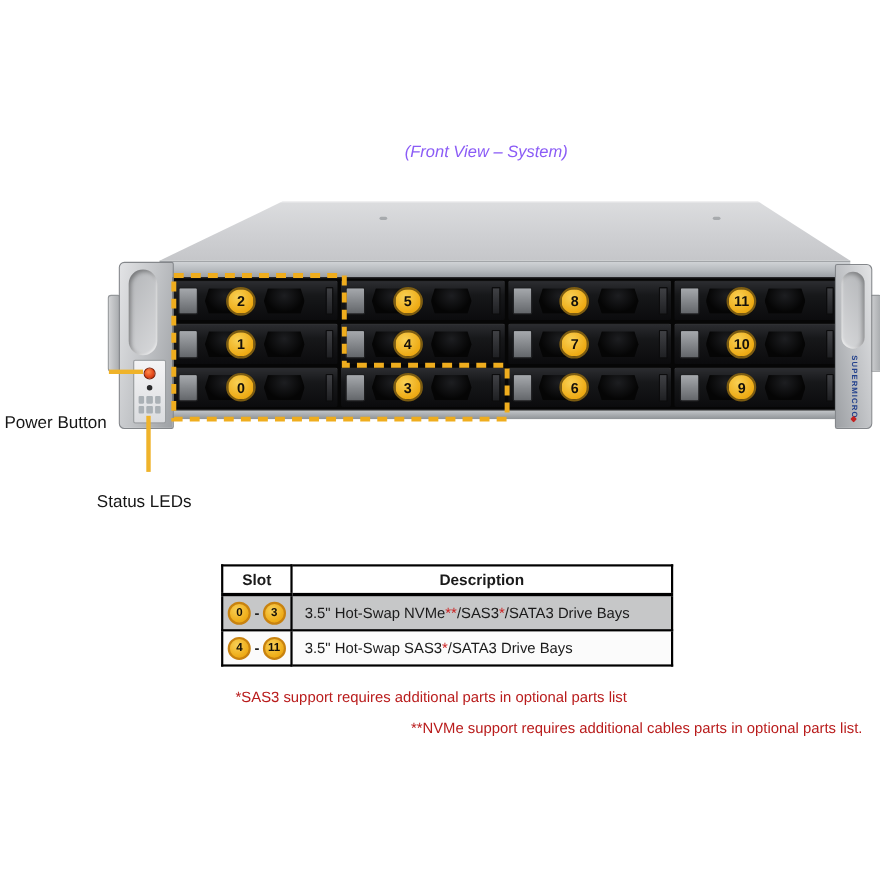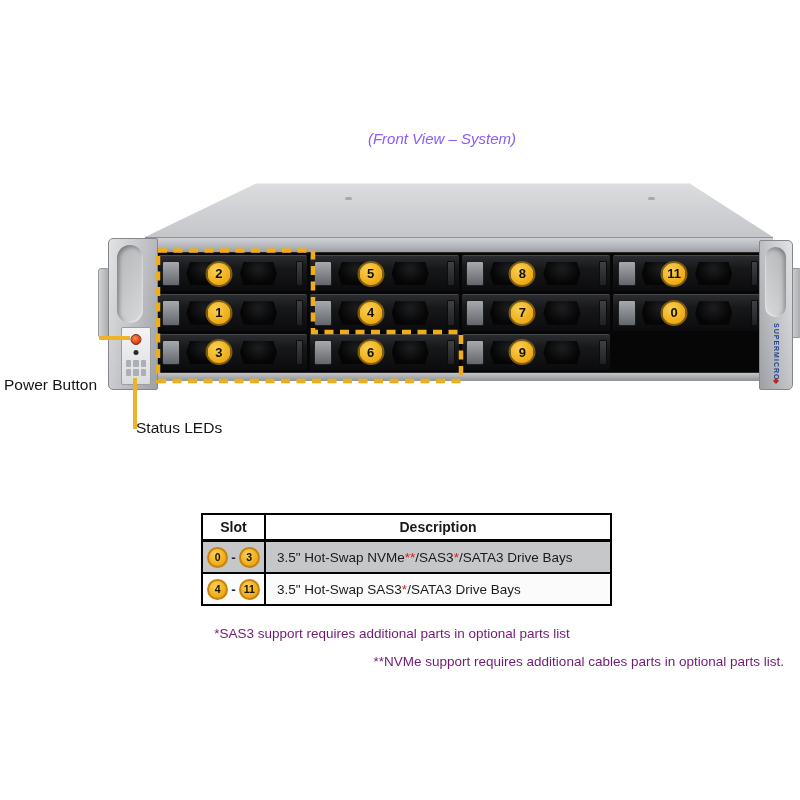--- a/index.html
+++ b/index.html
@@ -82,21 +82,21 @@
               width:6px;height:6px;background:#c32222;
               clip-path:polygon(50% 0,100% 50%,50% 100%,0 50%);}
 
   .dash-svg{left:0;top:0;pointer-events:none;}
 
   
   .callout-label{font-size:15.5px;color:#161616;white-space:nowrap;}
   .power-label{left:4px;top:328px;margin-top:48px;}
   .power-arrow{left:99px;top:336px;width:31px;height:4px;background:#EFB32A;}
   .status-arrow{left:133px;top:378px;width:4px;height:51px;background:#EFB32A;}
-  .status-label{left:88px;top:419px;margin-left:48px;}
+  .status-label{left:88px;top:448px;}
 
   
   .spec-table-wrap{left:201px;top:513px;width:411px;}
   table.spec{border-collapse:collapse;width:411px;table-layout:fixed;}
   table.spec th,table.spec td{border:2px solid #000;}
   table.spec th{font-size:14px;font-weight:bold;background:#fff;height:22px;
                 border-bottom:3px solid #000;}
   table.spec td{height:28px;font-size:13.5px;}
   td.slot-cell{padding:0;}
   .slotwrap{display:flex;align-items:center;justify-content:center;gap:3px;}
@@ -105,21 +105,21 @@
             background:radial-gradient(circle at 38% 32%,#f8d058,#eeab15 70%,#e09c0b);
             border:2px solid #c8820f;box-sizing:border-box;
             display:inline-flex;align-items:center;justify-content:center;
             font-weight:bold;font-size:10.5px;color:#151008;}
   td.desc-cell{padding-left:11px;color:#1b1b1b;}
   tr.row-gray td{background:#c6c7c8;}
   tr.row-white td{background:#fbfbfb;}
   .red{color:#CC2222;}
 
   
-  .footnote{left:0;width:784px;text-align:center;color:#701a75;font-size:13.5px;}
+  .footnote{left:0;width:784px;text-align:center;color:#b91c1c;font-size:13.5px;}
   .fn1{top:626px;} .fn2{top:654px;text-align:right;}
 </style>
 </head>
 <body>
 
 <div class="canvas">
 
   <div class="abs fig-title">(Front View – System)</div>
 
   <div class="abs chassis">
@@ -176,20 +176,27 @@
           <div class="vent v2"></div>
           <div class="rlatch"></div>
           <div class="badge">4</div>
         </div>
       <div class="bay">
           <div class="latch"></div>
           <div class="vent v1"></div>
           <div class="vent v2"></div>
           <div class="rlatch"></div>
           <div class="badge">7</div>
+        </div>
+      <div class="bay">
+          <div class="latch"></div>
+          <div class="vent v1"></div>
+          <div class="vent v2"></div>
+          <div class="rlatch"></div>
+          <div class="badge">10</div>
         </div>
       <div class="bay">
           <div class="latch"></div>
           <div class="vent v1"></div>
           <div class="vent v2"></div>
           <div class="rlatch"></div>
           <div class="badge">0</div>
         </div>
       <div class="bay">
           <div class="latch"></div>

